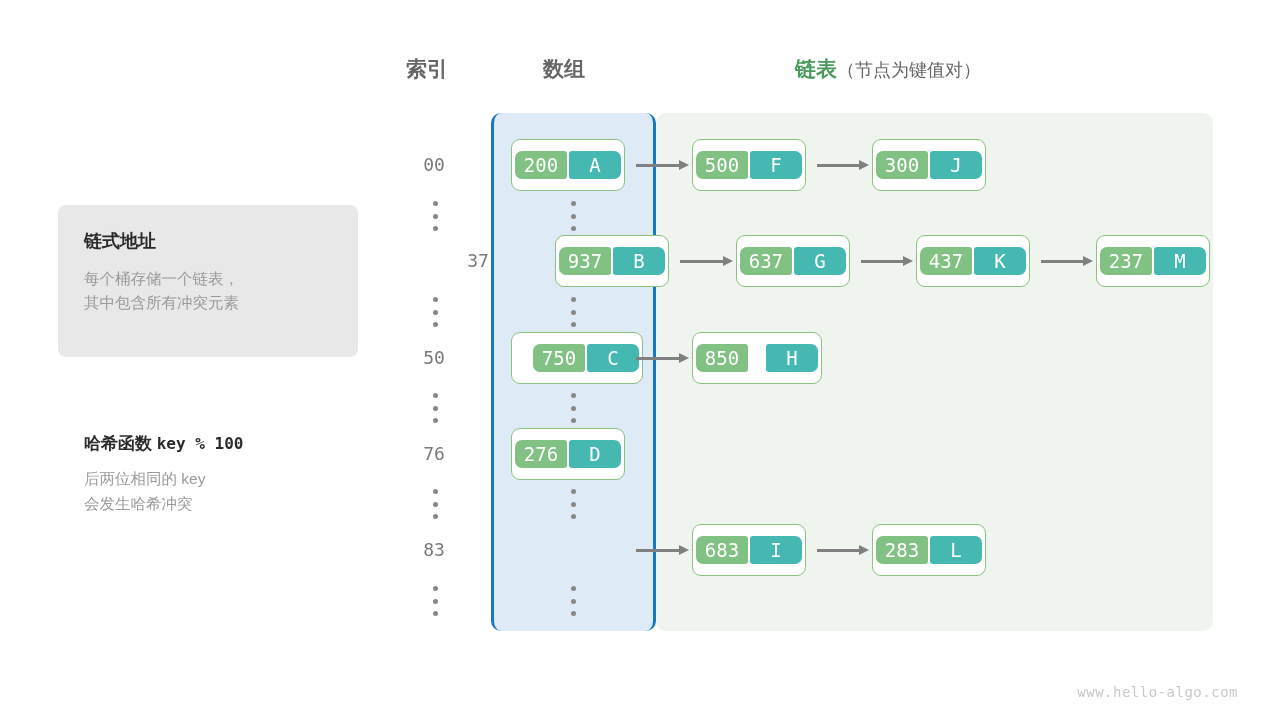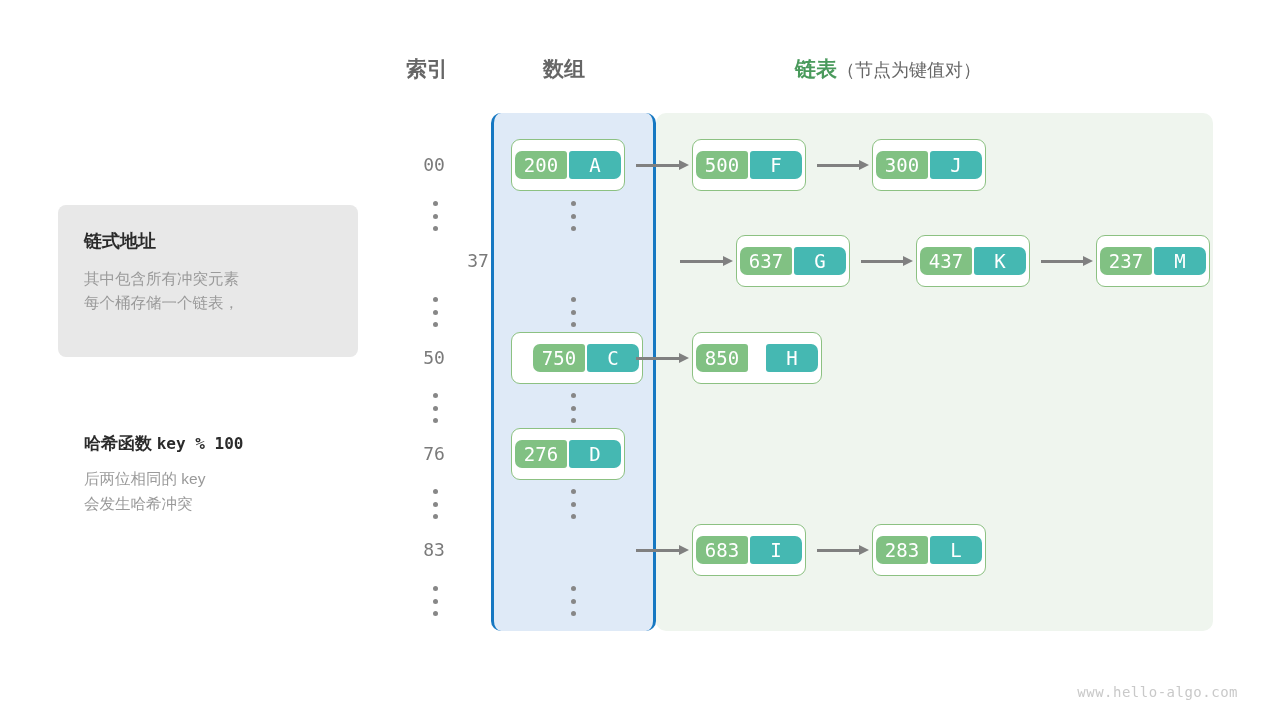--- a/index.html
+++ b/index.html
@@ -178,22 +178,22 @@
 <div id="stage">
 
   <div class="col-header" style="left:406px; top:55px;">索引</div>
   <div class="col-header" style="left:543px; top:55px;">数组</div>
   <div class="col-header accent" style="left:795px; top:55px;">
     <span>链表</span><span class="sub">（节点为键值对）</span>
   </div>
 
   <div class="info-card">
     <div class="info-card-title">链式地址</div>
+    <div class="info-card-line">每个桶存储一个链表，</div>
     <div class="info-card-line">其中包含所有冲突元素</div>
-    <div class="info-card-line">每个桶存储一个链表，</div>
   </div>
 
   <div class="hash-block">
     <div class="hash-title">
       <span>哈希函数</span>
       <span class="mono">key % 100</span>
     </div>
     <div class="hash-line">后两位相同的 key</div>
     <div class="hash-line">会发生哈希冲突</div>
   </div>
@@ -220,20 +220,24 @@
           <div class="shaft"></div>
           <div class="head"></div>
         </div>
         <div class="node" style="left: 872px;">
           <div class="key">300</div>
           <div class="val">J</div>
         </div>
       </div>
       <div class="row" style="top: 232px; margin-left: 44px;">
         <div class="index-label">37</div>
+        <div class="node" style="left: 511px;">
+          <div class="key">937</div>
+          <div class="val">B</div>
+        </div>
         <div class="arrow" style="left: 636px; width: 53px;">
           <div class="shaft"></div>
           <div class="head"></div>
         </div>
         <div class="node" style="left: 692px;">
           <div class="key">637</div>
           <div class="val">G</div>
         </div>
         <div class="arrow" style="left: 817px; width: 52px;">
           <div class="shaft"></div>

